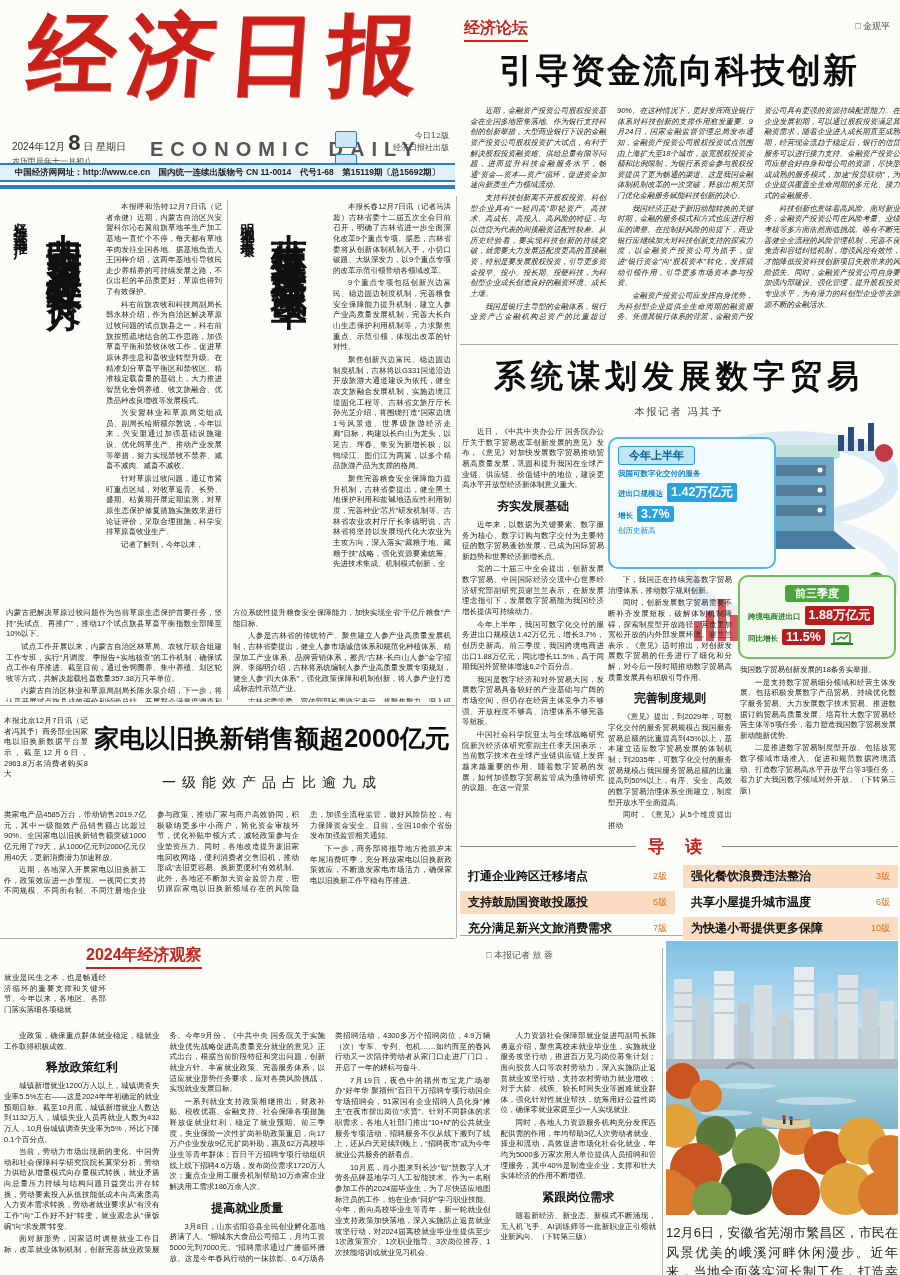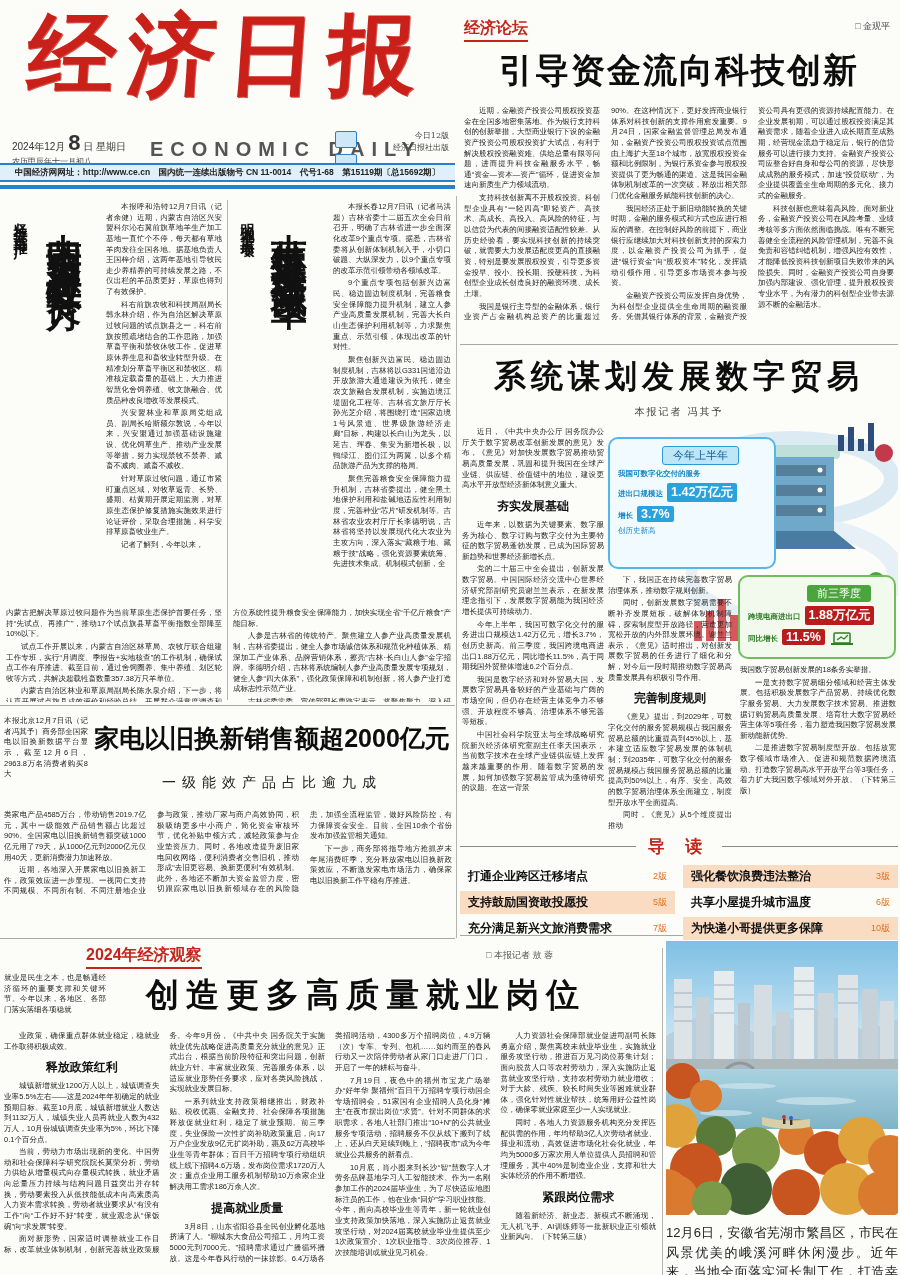--- a/index.html
+++ b/index.html
@@ -31,21 +31,21 @@
   .byline{font-size:9px;color:#555;}
   .big-head{font-weight:bold;color:#0d0d0d;text-align:center;}
   .vhead{writing-mode:vertical-rl;text-orientation:upright;font-family:"DejaVu Serif","Liberation Serif",serif;
         font-weight:bold;color:#111;}
   .rule-h{background:#a8a8a4;height:1px;}
   .rule-v{background:#b3b3af;width:1px;}
   
   .stat-box{border-radius:10px;box-sizing:border-box;padding:6px 8px;}
   .stat-box.blue{border:2px solid #54b7e8;background:#f1fafe;}
   .stat-box.green{border:2px solid #72bd5e;background:#f2f9ed;}
-  .stat-tag{display:inline-block;font-weight:normal;border-radius:3px;padding:1px 10px;font-size:11px;margin-left:44px;}
+  .stat-tag{display:inline-block;font-weight:bold;border-radius:3px;padding:1px 10px;font-size:11px;}
   .stat-tag.blue{background:#bfe6f7;border:1px solid #2a9ad6;color:#0b5e93;}
   .stat-tag.green{background:#4aa63c;color:#fff;}
   .stat-line{font-size:7.5px;font-weight:bold;margin-top:4px;}
   .stat-line.blue{color:#1787c8;}
   .stat-line.green{color:#2f7d27;}
   .stat-val{display:inline-block;color:#fff;font-weight:bold;font-size:12.5px;padding:1px 4px;border-radius:2px;margin-left:2px;}
   .stat-val.blue{background:#2aa2de;}
   .stat-val.green{background:#b91c1c;}
   
   .daodu-title-row{display:flex;align-items:center;}
@@ -83,21 +83,21 @@
       <span class="badge" style="margin-top:2px;"></span>
     </div>
     <div class="abs info-bar" style="left:0;top:163px;width:455px;height:15px;">中国经济网网址：http://www.ce.cn　国内统一连续出版物号 CN 11-0014　代号1-68　第15119期〔总15692期〕</div>
     <div class="abs blue-rule" style="left:0;top:185px;width:455px;height:4px;"></div>
   </div>
 
   <div class="abs" style="left:460px;top:6px;width:438px;height:338px;">
     <div class="abs kicker" style="left:4px;top:12px;">经济论坛</div>
     <div class="abs byline" style="right:8px;top:14px;font-family:Liberation Serif, serif;">□ 金观平</div>
     <div class="abs big-head" style="left:0;top:42px;width:438px;font-size:34px;letter-spacing:2px;">引导资金流向科技创新</div>
-    <div class="abs cols3 body-text jt" style="left:4px;top:100px;width:430px;height:234px;">
+    <div class="abs cols3 body-text jt" style="left:10px;top:100px;width:430px;height:234px;font-style:italic;">
 
     <p>近期，金融资产投资公司股权投资基金在全国多地密集落地。作为银行支持科创的创新举措，大型商业银行下设的金融资产投资公司股权投资扩大试点，有利于解决股权投资融资难、供给总量有限等问题，进而提升科技金融服务水平，畅通“资金—资本—资产”循环，促进资金加速向新质生产力领域流动。</p>
         <p>支持科技创新离不开股权投资。科创型企业具有“一轻四高”即轻资产、高技术、高成长、高投入、高风险的特征，与以信贷为代表的间接融资适配性较差。从历史经验看，要实现科技创新的持续突破，就需要大力发展适配度更高的直接融资，特别是要发展股权投资，引导更多资金投早、投小、投长期、投硬科技，为科创型企业成长创造良好的融资环境、成长土壤。</p>
         <p>我国是银行主导型的金融体系，银行业资产占金融机构总资产的比重超过90%。在这种情况下，更好发挥商业银行体系对科技创新的支撑作用愈发重要。9月24日，国家金融监督管理总局发布通知，金融资产投资公司股权投资试点范围由上海扩大至18个城市，放宽股权投资金额和比例限制，为银行系资金参与股权投资提供了更为畅通的渠道。这是我国金融体制机制改革的一次突破，释放出相关部门优化金融服务赋能科技创新的决心。</p>
         <p>我国经济正处于新旧动能转换的关键时期，金融的服务模式和方式也应进行相应的调整。在控制好风险的前提下，商业银行应继续加大对科技创新支持的探索力度，以金融资产投资公司为抓手，促进“银行资金”向“股权资本”转化，发挥撬动引领作用，引导更多市场资本参与投资。</p>
         <p>金融资产投资公司应发挥自身优势，为科创型企业提供全生命周期的融资服务。凭借其银行体系的背景，金融资产投资公司具有更强的资源持续配置能力。在企业发展初期，可以通过股权投资满足其融资需求，随着企业进入成长期直至成熟期，经营现金流趋于稳定后，银行的信贷服务可以进行接力支持。金融资产投资公司应整合好自身和母公司的资源，尽快形成成熟的服务模式，加速“投贷联动”，为企业提供覆盖全生命周期的多元化、接力式的金融服务。</p>
         <p>科技创新也意味着高风险。面对新业务，金融资产投资公司在风险考量、业绩考核等多方面依然面临挑战。唯有不断完善健全全流程的风险管理机制，完善不良免责和容错纠错机制，增强风控有效性，才能降低投资科技创新项目失败带来的风险损失。同时，金融资产投资公司自身要加强内部建设、强化管理，提升股权投资专业水平，为有潜力的科创型企业带去源源不断的金融活水。</p>
       </div>
   </div>
   <div class="abs rule-h" style="left:460px;top:344px;width:438px;"></div>
@@ -290,21 +290,20 @@
           <span>为快递小哥提供更多保障</span>
           <span class="daodu-page">10版</span>
         </div>
       </div>
   </div>
 
   <div class="abs" style="left:0;top:941px;width:660px;height:334px;">
     <div class="abs kicker" style="left:86px;top:4px;">2024年经济观察</div>
     <div class="abs byline" style="left:486px;top:8px;">□ 本报记者 敖 蓉</div>
     <div class="abs body-text jt" style="left:4px;top:32px;width:102px;height:56px;">就业是民生之本，也是畅通经济循环的重要支撑和关键环节。今年以来，各地区、各部门落实落细各项稳就</div>
-    <div class="abs big-head" style="left:110px;top:32px;width:512px;font-size:33px;letter-spacing:7px;">创造更多高质量就业岗位</div>
     <div class="abs cols4 body-text jt" style="left:4px;top:90px;width:652px;height:242px;">
 
     <p>业政策，确保重点群体就业稳定，稳就业工作取得积极成效。</p>
         <p class="sub">释放政策红利</p>
         <p>城镇新增就业1200万人以上，城镇调查失业率5.5%左右——这是2024年年初确定的就业预期目标。截至10月底，城镇新增就业人数达到1132万人，城镇失业人员再就业人数为432万人，10月份城镇调查失业率为5%，环比下降0.1个百分点。</p>
         <p>当前，劳动力市场出现新的变化。中国劳动和社会保障科学研究院院长莫荣分析，劳动力供给从增量模式向存量模式转换，就业矛盾向总量压力持续与结构问题日益突出并存转换，劳动要素投入从低技能低成本向高素质高人力资本需求转换，劳动者就业要求从“有没有工作”向“工作好不好”转变，就业观念从“保饭碗”向“求发展”转变。</p>
         <p>面对新形势，国家适时调整就业工作目标，改革就业体制机制，创新完善就业政策服务。今年9月份，《中共中央 国务院关于实施就业优先战略促进高质量充分就业的意见》正式出台，根据当前阶段特征和突出问题，创新就业方针、丰富就业政策、完善服务体系，以适应就业形势任务要求，应对各类风险挑战，实现就业发展目标。</p>
         <p>一系列就业支持政策相继推出，财政补贴、税收优惠、金融支持、社会保障各项措施释放促就业红利，稳定了就业预期。前三季度，失业保险一次性扩岗补助政策重启，向17万户企业发放9亿元扩岗补助，惠及62万高校毕业生等青年群体；百日千万招聘专项行动组织线上线下招聘4.6万场，发布岗位需求1720万人次；重点企业用工服务机制帮助10万余家企业解决用工需求186万余人次。</p>
         <p class="sub">提高就业质量</p>
         <p>3月8日，山东省阳谷县全民创业孵化基地挤满了人。“聊城东大食品公司招工，月均工资5000元到7000元。”招聘需求通过广播循环播放。这是今年春风行动的一抹掠影。6.4万场各类招聘活动，4300多万个招聘岗位，4.9万辆（次）专车、专列、包机……如约而至的春风行动又一次陪伴劳动者从家门口走进厂门口，开启了一年的耕耘与奋斗。</p>

